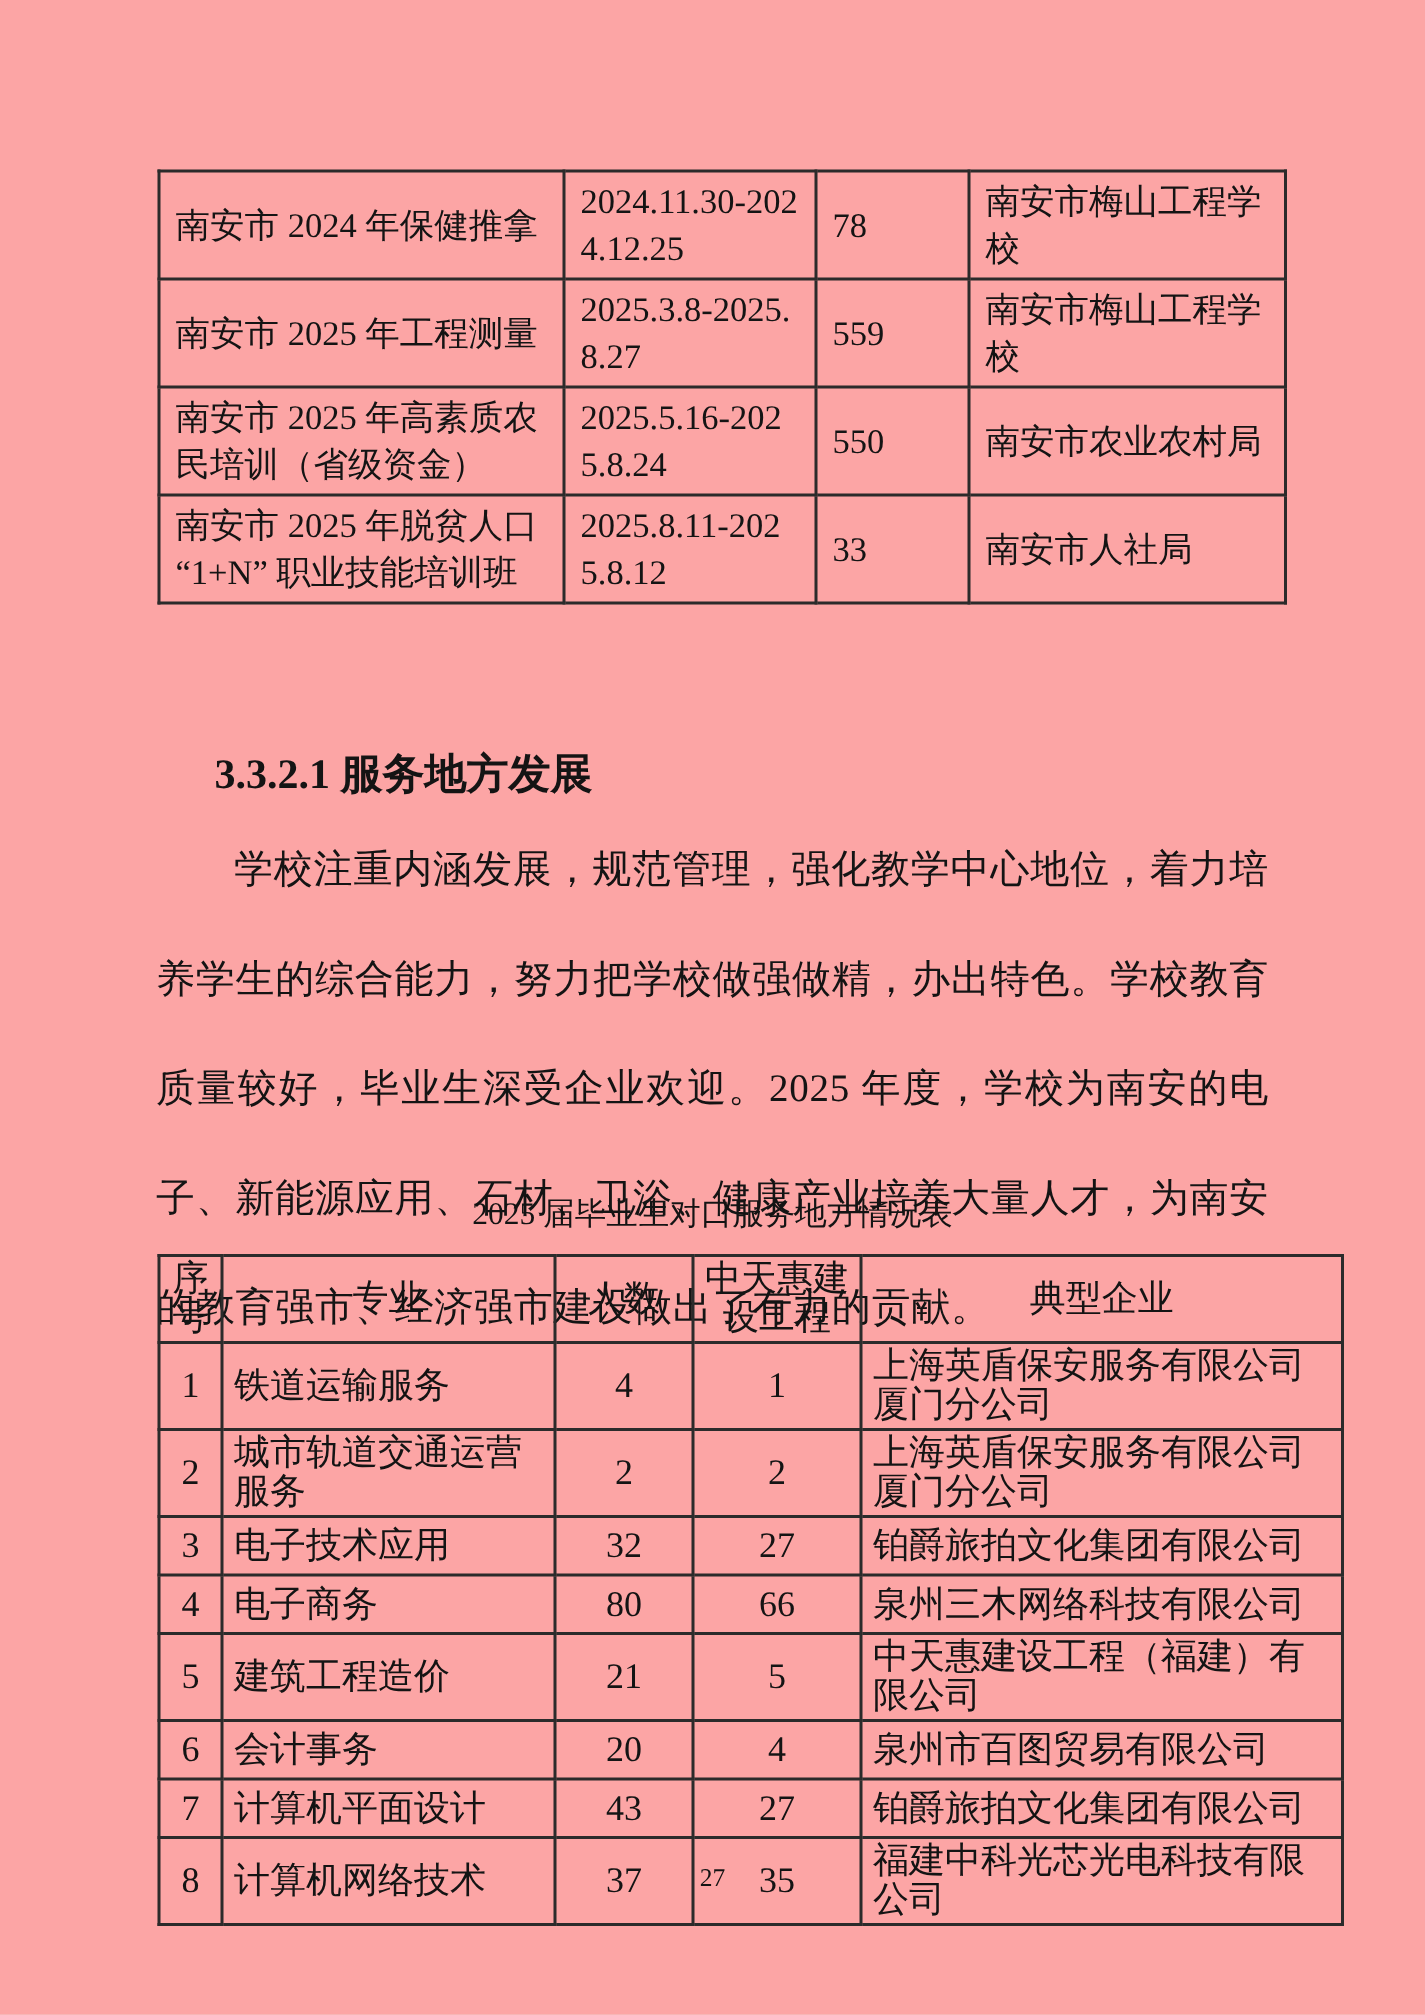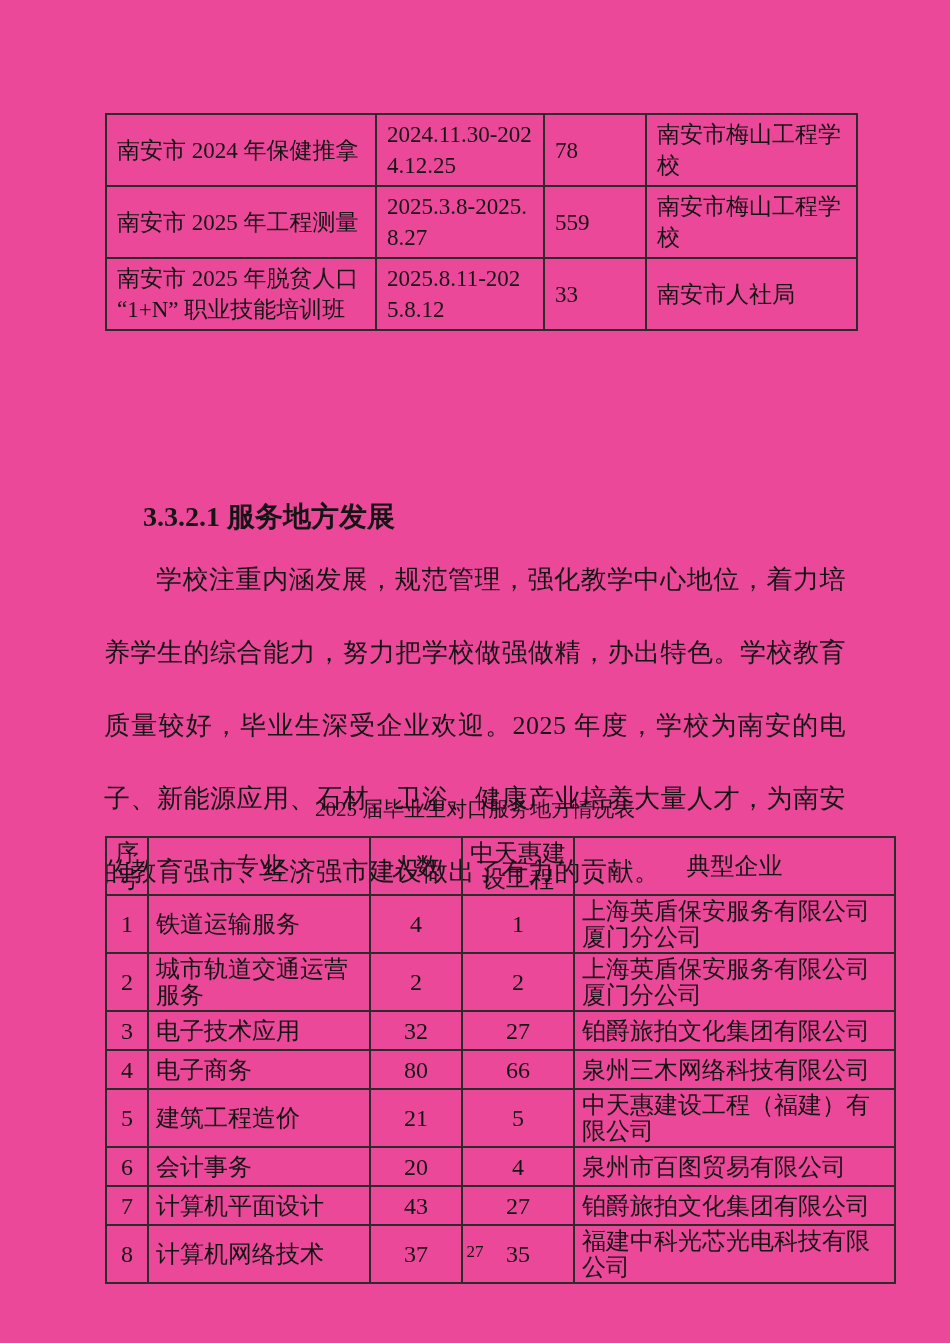--- a/index.html
+++ b/index.html
@@ -4,21 +4,21 @@
 <style>
   html,body { margin:0; padding:0; }
   body {
     background:#e8e8e8;
     font-family:"Liberation Serif","DejaVu Serif",serif;
   }
   .page {
     position:relative;
     width:950px; height:1343px;
     margin:0 auto;
-    background:#ec4899;
+    background:#fca5a5;
     color:#141414;
     overflow:hidden;
   }
 
   
   .training-table {
     position:absolute; top:113px; left:105px;
     width:751px;
     border-collapse:collapse;
     table-layout:fixed;
@@ -109,20 +109,26 @@
           <td>南安市 2024 年保健推拿</td>
           <td class="brk">2024.11.30-2024.12.25</td>
           <td>78</td>
           <td>南安市梅山工程学校</td>
         </tr>
         <tr>
           <td>南安市 2025 年工程测量</td>
           <td class="brk">2025.3.8-2025.8.27</td>
           <td>559</td>
           <td>南安市梅山工程学校</td>
+        </tr>
+        <tr>
+          <td>南安市 2025 年高素质农民培训（省级资金）</td>
+          <td class="brk">2025.5.16-2025.8.24</td>
+          <td>550</td>
+          <td>南安市农业农村局</td>
         </tr>
         <tr>
           <td>南安市 2025 年脱贫人口 “1+N” 职业技能培训班</td>
           <td class="brk">2025.8.11-2025.8.12</td>
           <td>33</td>
           <td>南安市人社局</td>
         </tr>
       </tbody>
   </table>
 

